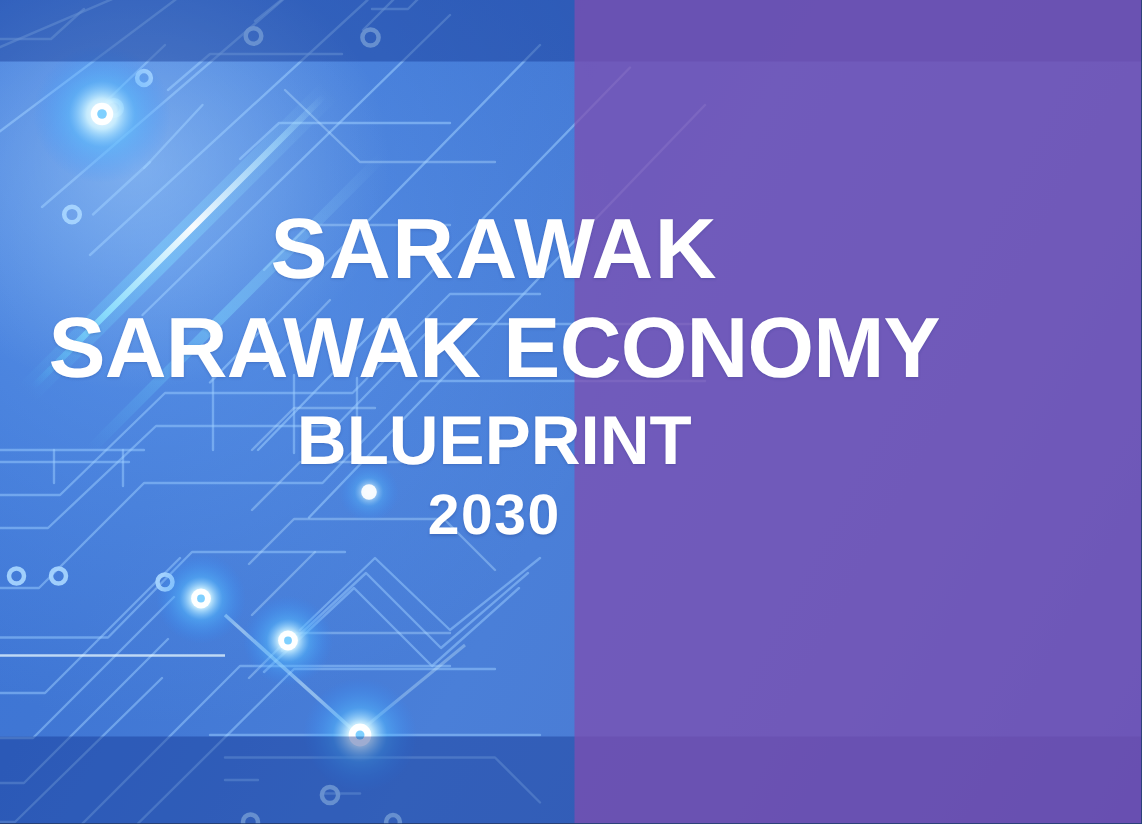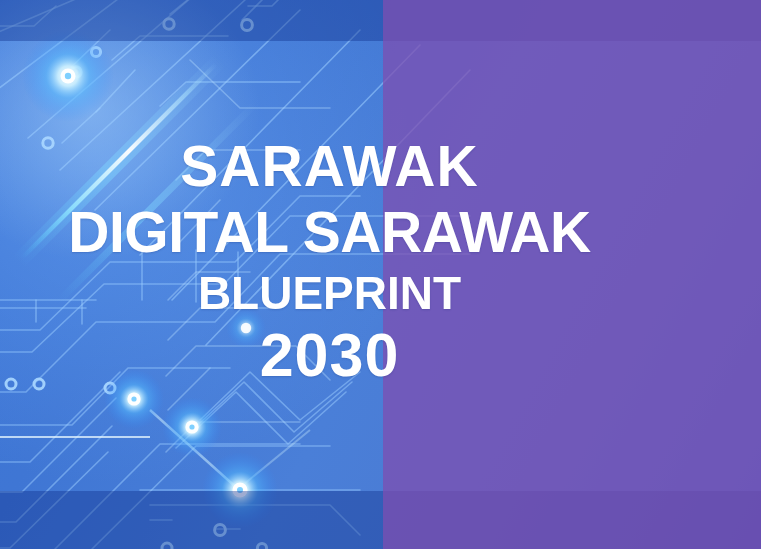--- a/index.html
+++ b/index.html
@@ -68,21 +68,21 @@
   .title-line {
     display: block;
     font-weight: 700;
     line-height: 1.0;
     white-space: nowrap;
     text-shadow: 0 1px 2px rgba(20,40,110,0.22);
   }
   #line-1 { font-size: 57px; margin-bottom: 9px; letter-spacing: 1px; }
   #line-2 { font-size: 57px; margin-bottom: 9px; letter-spacing: -0.5px; }
   #line-3 { font-size: 46px; margin-bottom: 9px; letter-spacing: 0px; }
-  #line-4 { font-size: 61px; letter-spacing: 1px; }
+  #line-4 { font-size: 38px; letter-spacing: 1px; }
 </style>
 </head>
 <body>
 
 <div id="poster">
 
   <div class="layer" id="blue-base"></div>
 
   <svg class="layer" id="circuit-svg" viewBox="0 0 761 549" width="761" height="549" xmlns="http://www.w3.org/2000/svg">
     <defs>
@@ -242,18 +242,18 @@
 
   <div class="layer" id="band-top"></div>
   <div class="layer" id="band-bottom"></div>
 
   <div class="layer" id="purple-overlay"></div>
 
   <div id="frame"></div>
 
   <div id="title-block">
     <span class="title-line" id="line-1">SARAWAK</span>
-    <span class="title-line" id="line-2">DIGITAL SARAWAK</span>
+    <span class="title-line" id="line-2">SARAWAK ECONOMY</span>
     <span class="title-line" id="line-3">BLUEPRINT</span>
     <span class="title-line" id="line-4">2030</span>
   </div>
 
 </div>
 
 </body></html>

